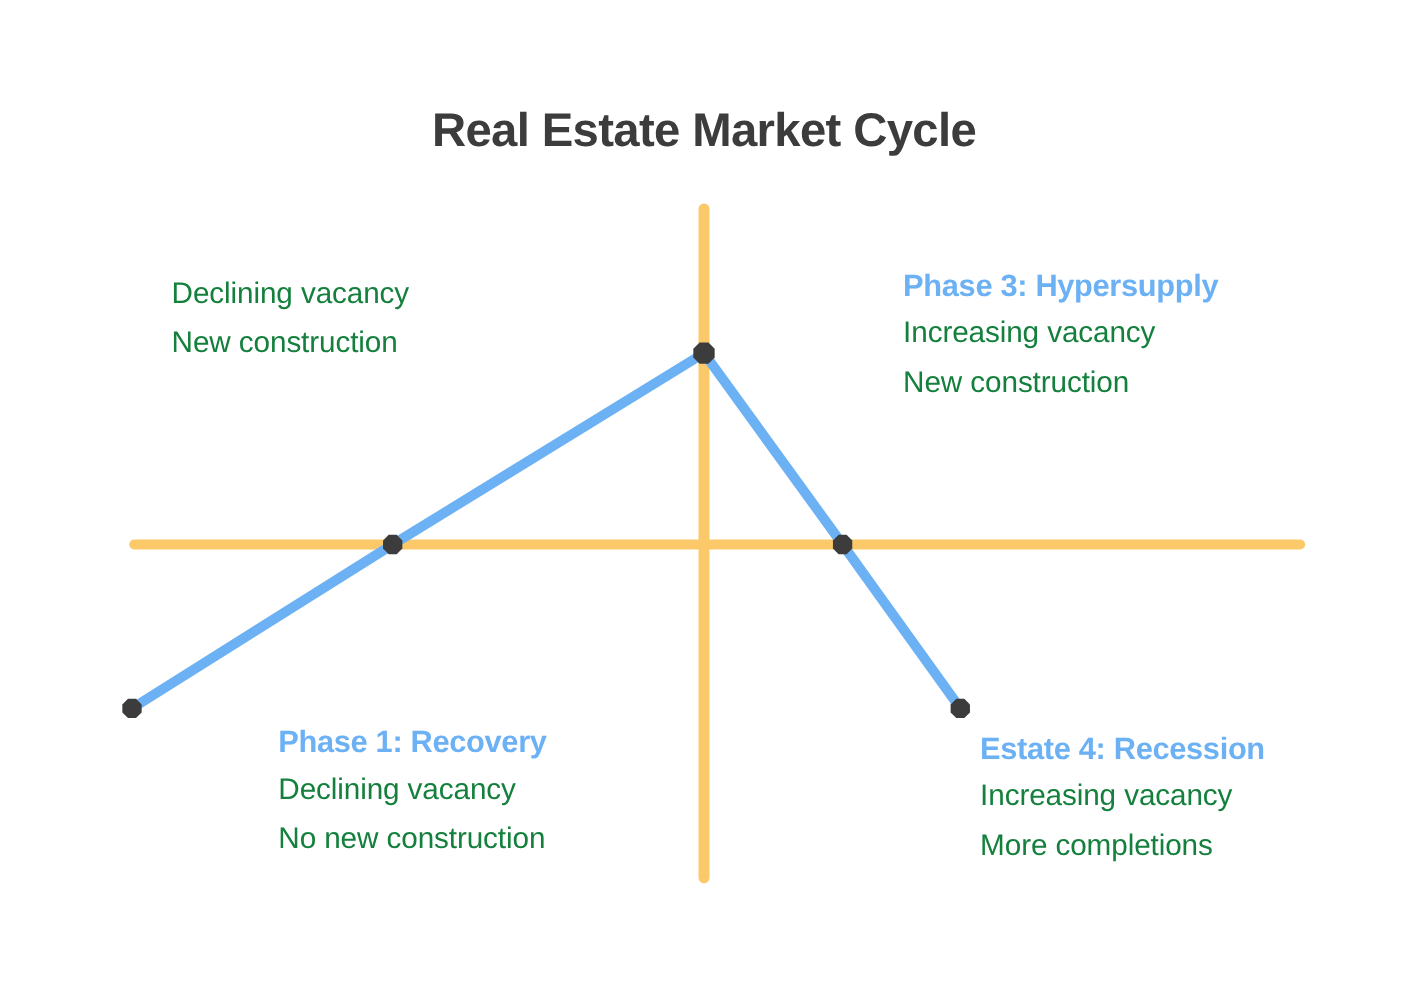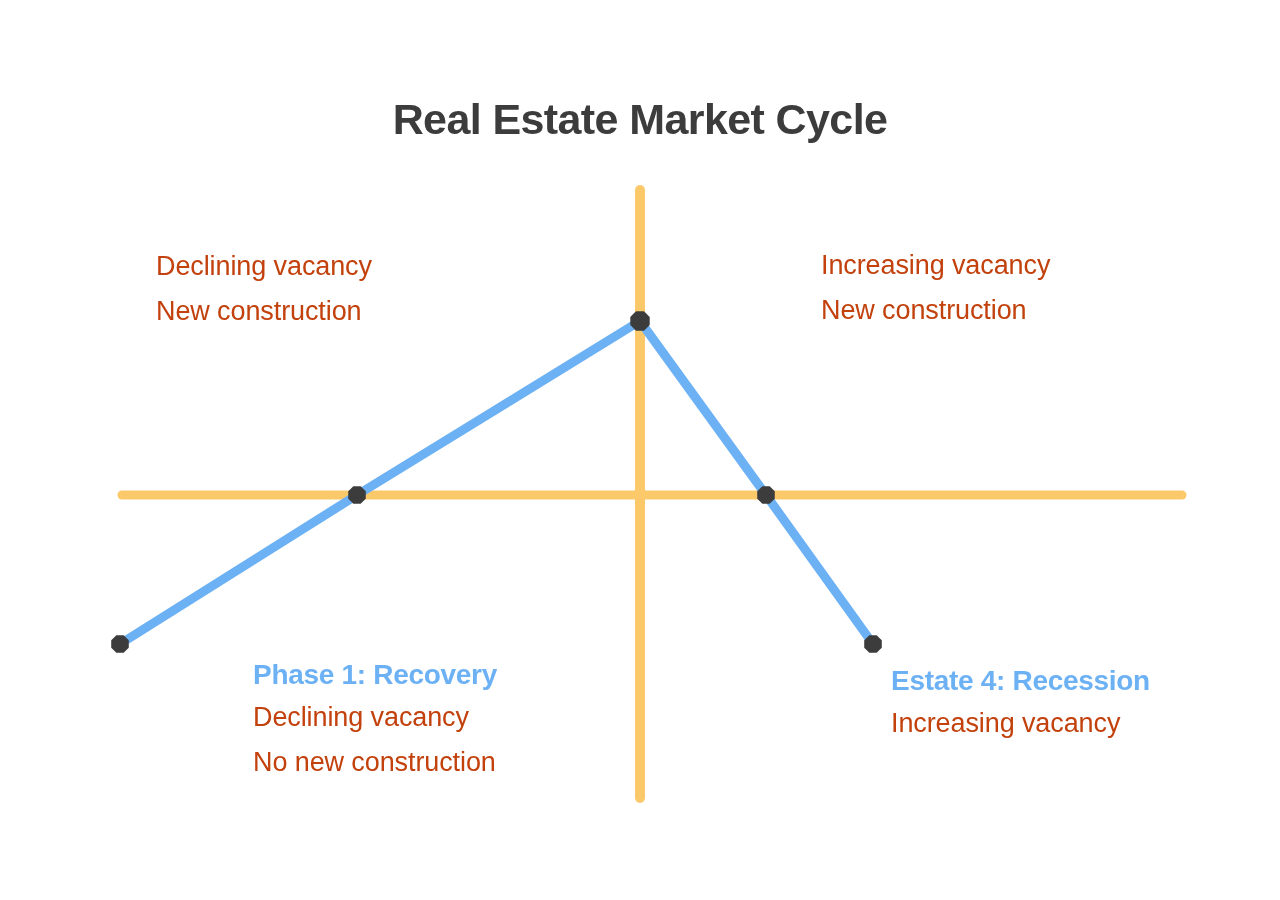--- a/index.html
+++ b/index.html
@@ -58,21 +58,21 @@
     font-size: 28px;
     font-weight: bold;
     letter-spacing: -0.3px;
     color: #6db1f5;
     margin: 0 0 9px 0;
     white-space: nowrap;
   }
   .phase-line {
     font-size: 27px;
     font-weight: normal;
-    color: #c2410c;
+    color: #15803d;
     letter-spacing: -0.1px;
     margin: 0 0 6px 0;
     white-space: nowrap;
     line-height: 1.45;
   }
 
   .phase-2 { left: 156px; top: 247px; }
   .phase-3 { left: 821px; top: 246px; }
   .phase-1 { left: 237px; top: 661px; margin-left: 16px; }
   .phase-4 { left: 891px; top: 667px; }
@@ -110,28 +110,30 @@
         </polygon>
       </g>
   </svg>
 
   <div class="phase-block phase-2">
     <div class="phase-line">Declining vacancy</div>
     <div class="phase-line">New construction</div>
   </div>
 
   <div class="phase-block phase-3">
+    <div class="phase-title">Phase 3: Hypersupply</div>
     <div class="phase-line">Increasing vacancy</div>
     <div class="phase-line">New construction</div>
   </div>
 
   <div class="phase-block phase-1">
     <div class="phase-title">Phase 1: Recovery</div>
     <div class="phase-line">Declining vacancy</div>
     <div class="phase-line">No new construction</div>
   </div>
 
   <div class="phase-block phase-4">
     <div class="phase-title">Estate 4: Recession</div>
     <div class="phase-line">Increasing vacancy</div>
+    <div class="phase-line">More completions</div>
   </div>
 
 </div>
 
 </body></html>

